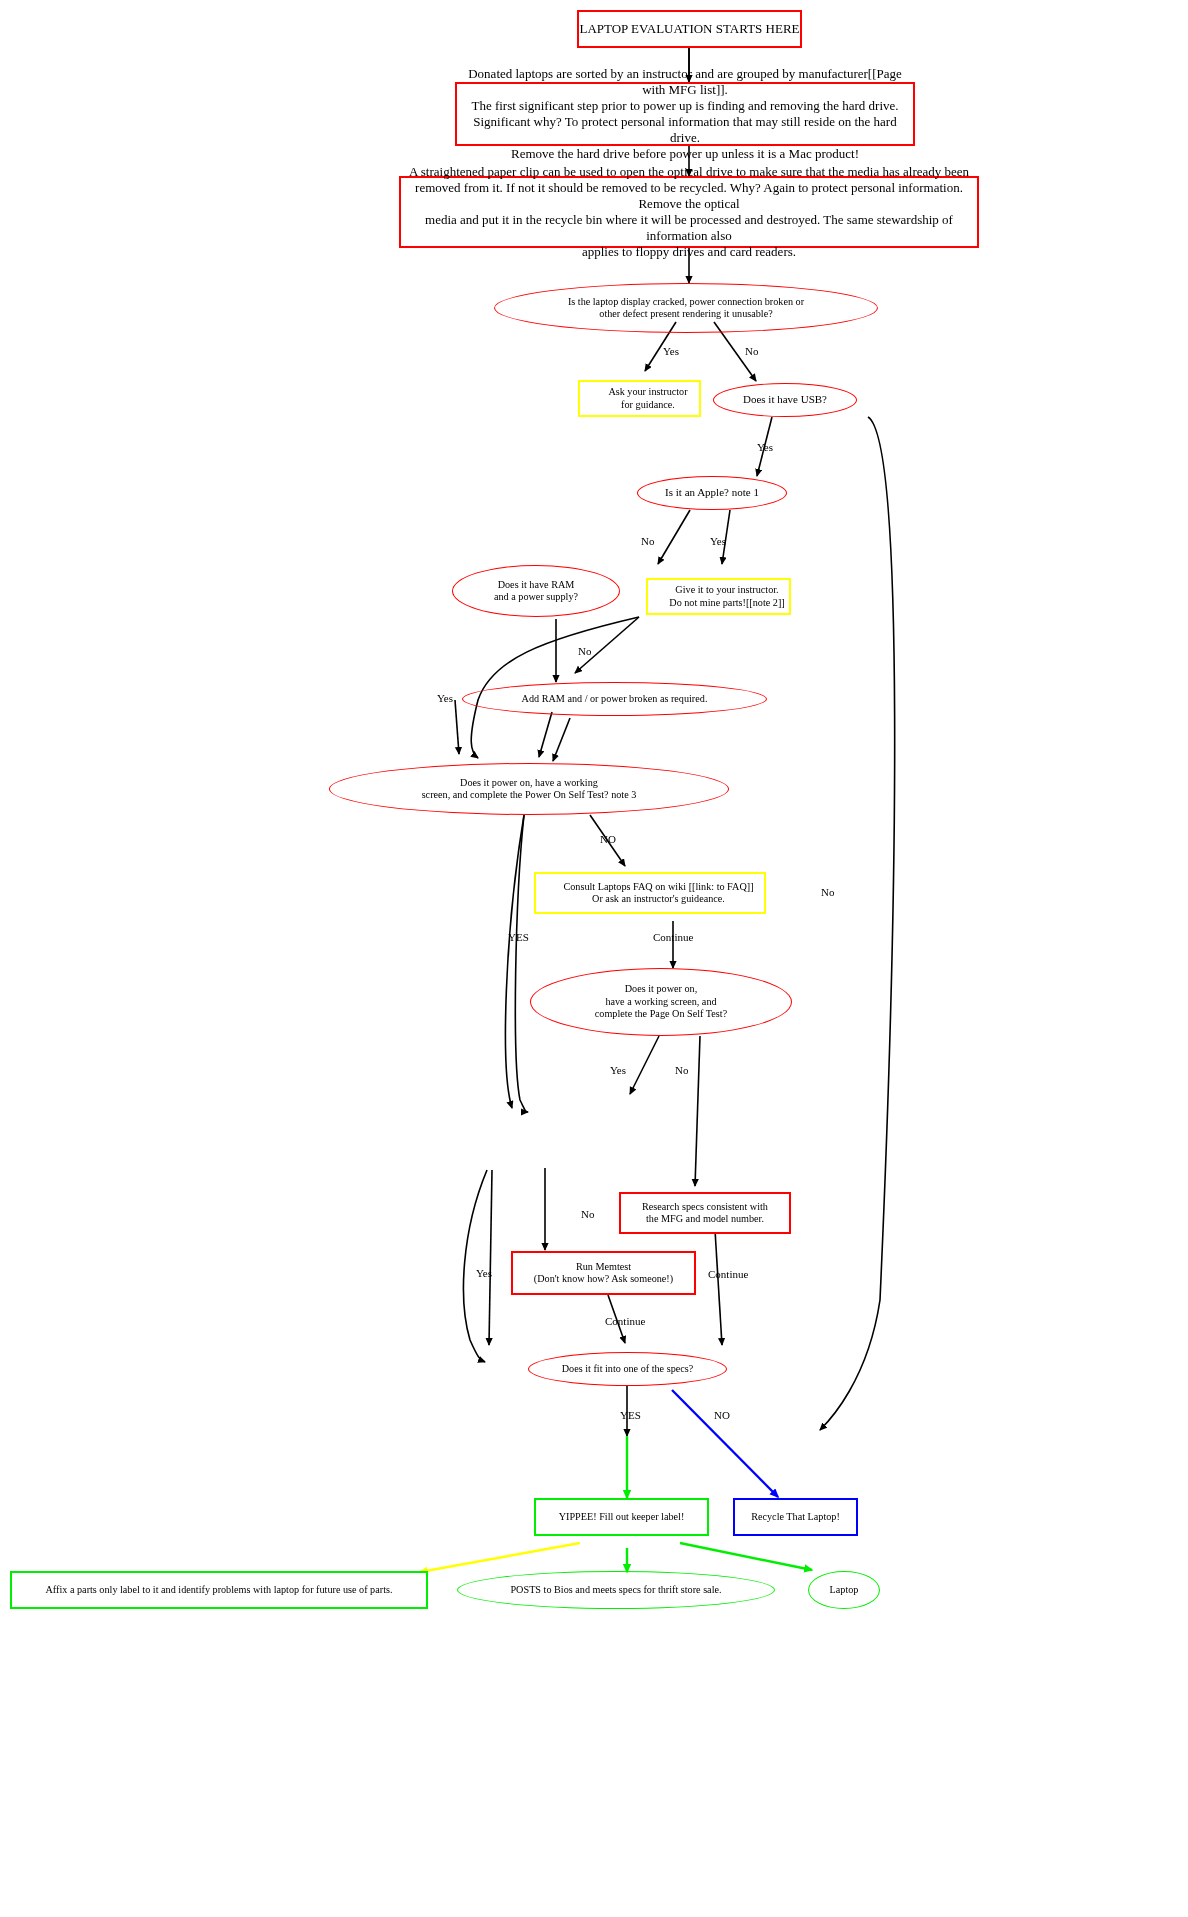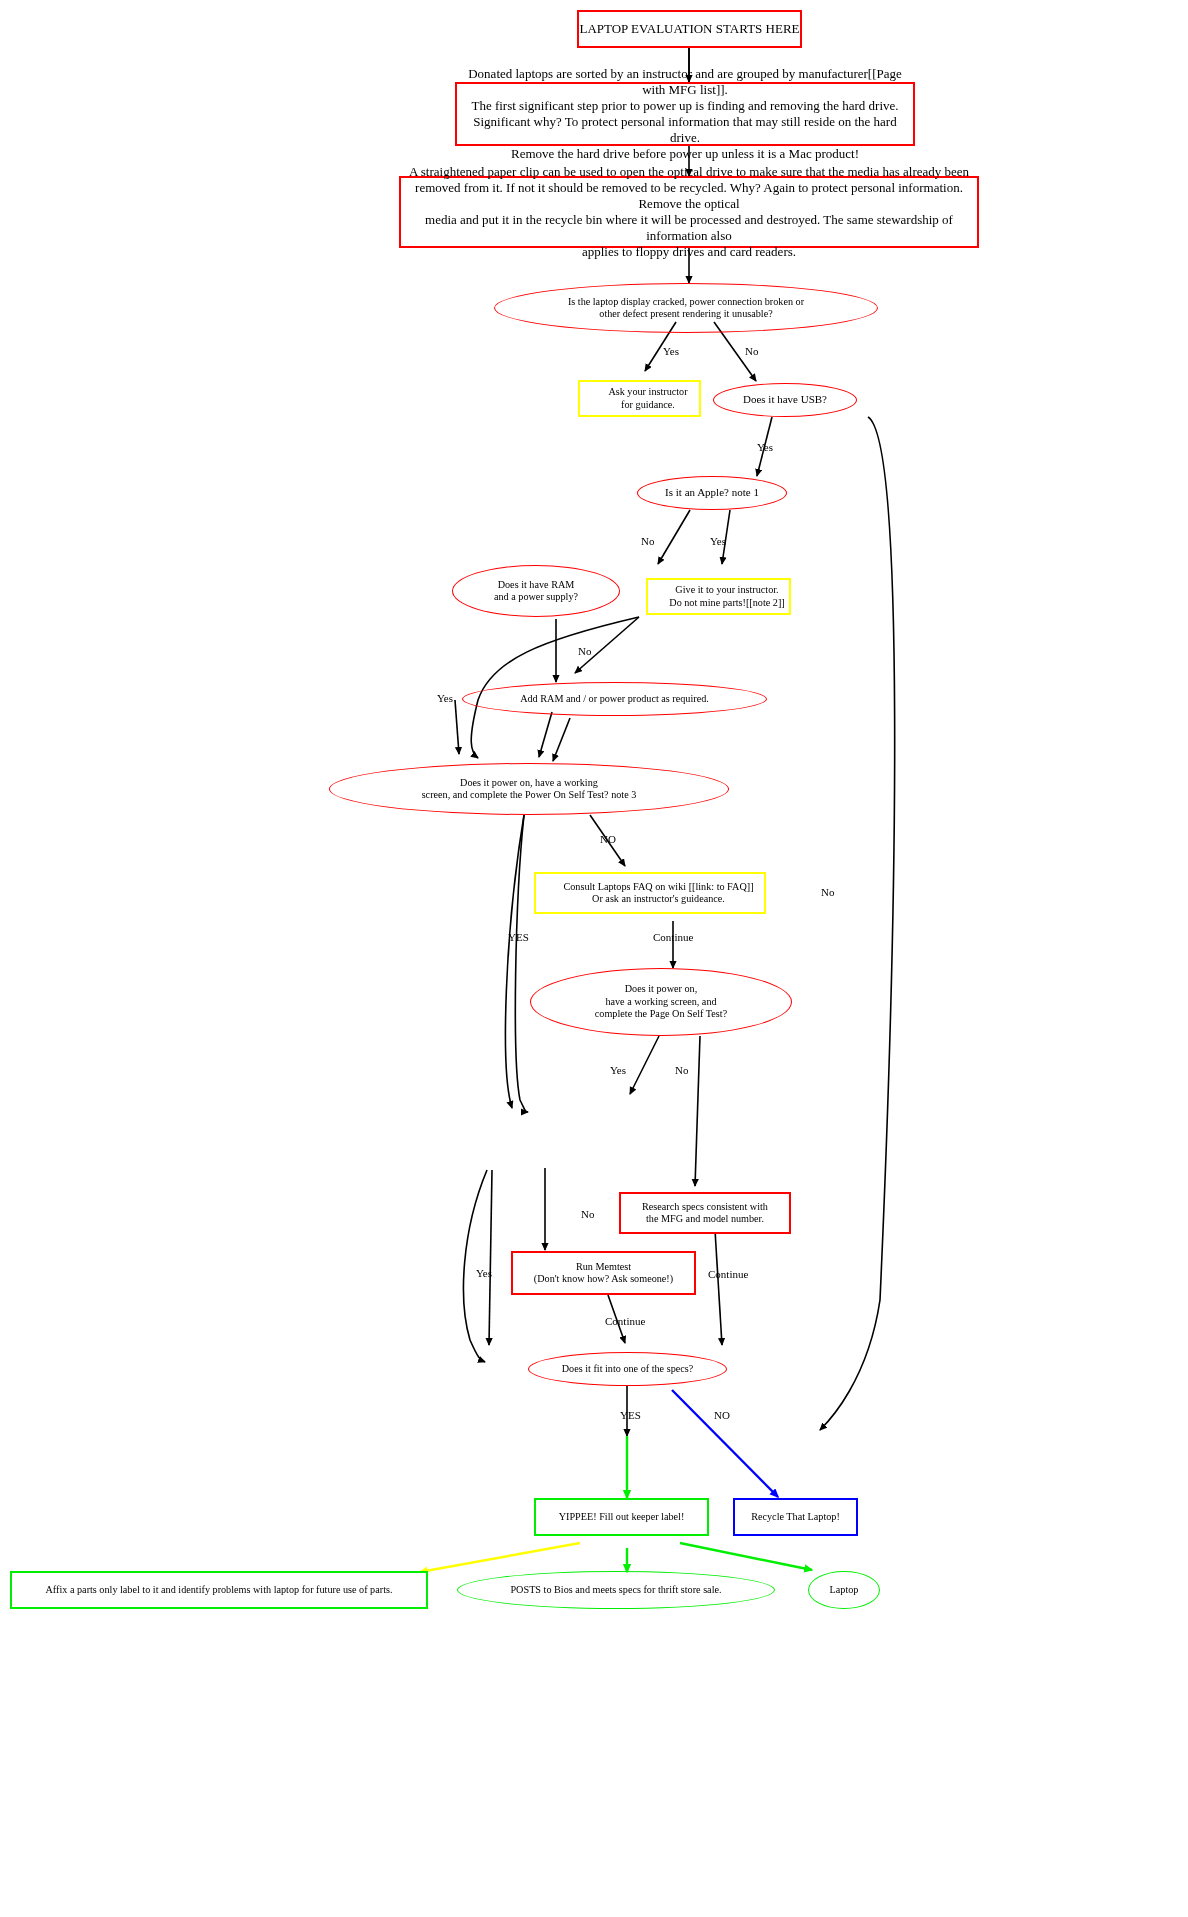--- a/index.html
+++ b/index.html
@@ -165,21 +165,21 @@
     <span>Give it to your instructor.
 Do not mine parts![[note 2]]</span>
   </div>
 
   <div class="node ellipse e-red fs10" style="left:452px; top:565px; width:168px; height:52px;">
     <span>Does it have RAM
 and a power supply?</span>
   </div>
 
   <div class="node ellipse e-red fs10" style="left:462px; top:682px; width:305px; height:34px;">
-    <span>Add RAM and / or power product as required.</span>
+    <span>Add RAM and / or power broken as required.</span>
   </div>
 
   <div class="node ellipse e-red fs10" style="left:329px; top:763px; width:400px; height:52px;">
     <span>Does it power on, have a working
 screen, and complete the Power On Self Test? note 3</span>
   </div>
 
   <div class="node box b-yellow fs10" style="left:534px; top:872px; width:232px; height:42px;">
     <span>Consult Laptops FAQ on wiki [[link: to FAQ]]
 Or ask an instructor's guideance.</span>

